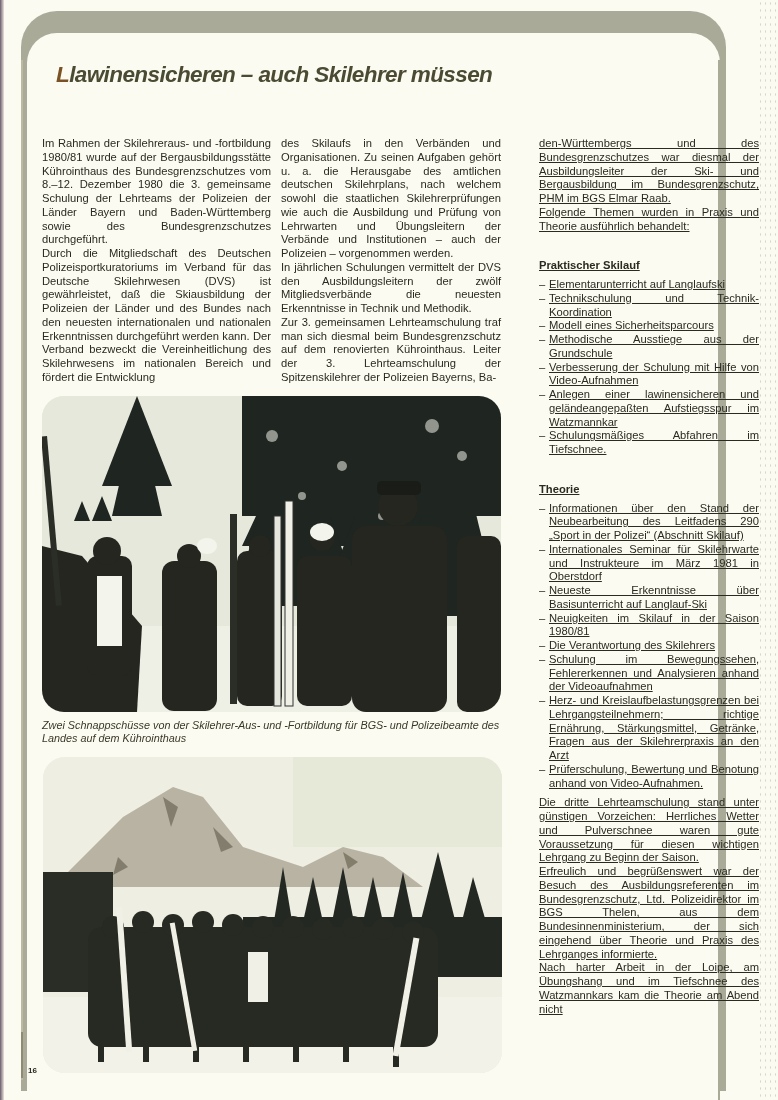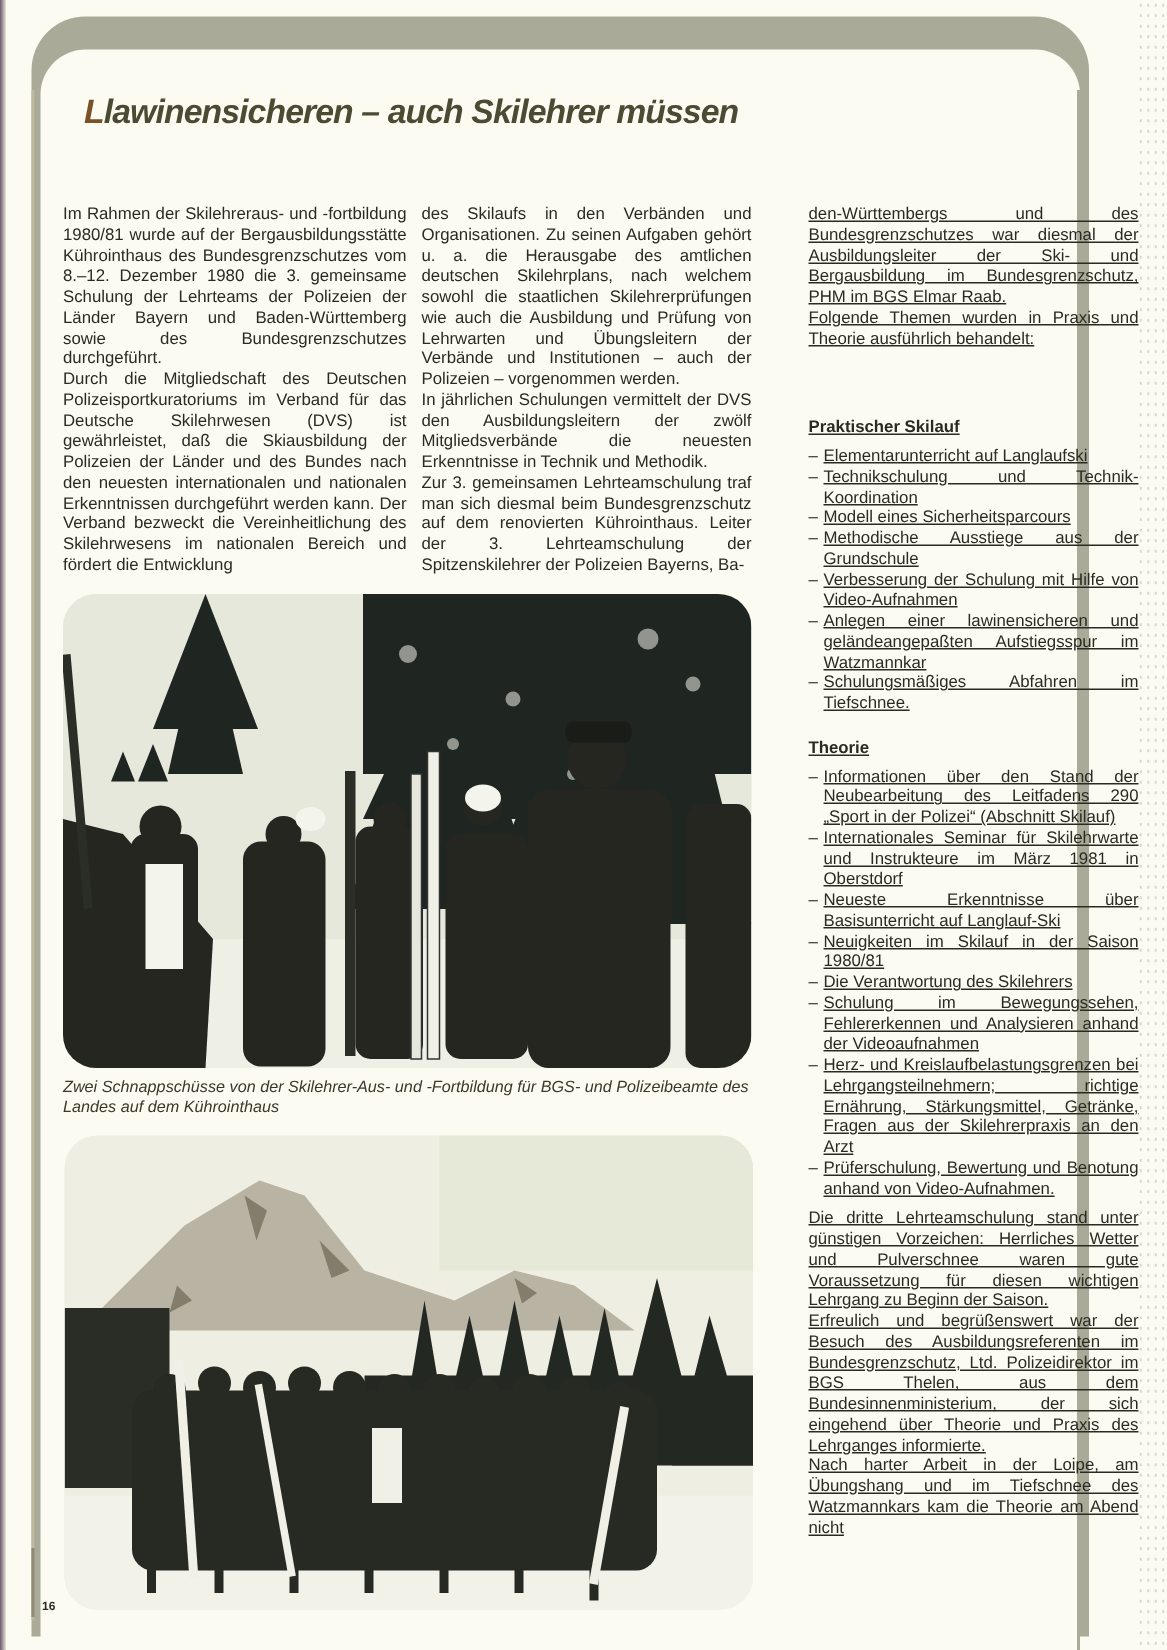--- a/index.html
+++ b/index.html
@@ -92,31 +92,31 @@
 
 <div class="col" id="col2">
   <p>des Skilaufs in den Verbänden und Organisationen. Zu seinen Aufgaben gehört u. a. die Herausgabe des amtlichen deutschen Skilehrplans, nach welchem sowohl die staatlichen Skilehrerprüfungen wie auch die Ausbildung und Prüfung von Lehrwarten und Übungsleitern der Verbände und Institutionen – auch der Polizeien – vorgenommen werden.</p>
   <p>In jährlichen Schulungen vermittelt der DVS den Ausbildungsleitern der zwölf Mitgliedsverbände die neuesten Erkenntnisse in Technik und Methodik.</p>
   <p>Zur 3. gemeinsamen Lehrteamschulung traf man sich diesmal beim Bundesgrenzschutz auf dem renovierten Kührointhaus. Leiter der 3. Lehrteamschulung der Spitzenskilehrer der Polizeien Bayerns, Ba-</p>
 </div>
 
 <div class="col" id="col3">
   <p>den-Württembergs und des Bundesgrenzschutzes war diesmal der Ausbildungsleiter der Ski- und Bergausbildung im Bundesgrenzschutz, PHM im BGS Elmar Raab.</p>
   <p>Folgende Themen wurden in Praxis und Theorie ausführlich behandelt:</p>
-  <p class="subhead" style="margin-top:46px;margin-bottom:5px;">Praktischer Skilauf</p>
+  <p class="subhead" style="margin-top:26px;margin-bottom:5px;">Praktischer Skilauf</p>
   <ul class="dash">
     <li>Elementarunterricht auf Langlaufski</li>
     <li>Technikschulung und Technik-Koordination</li>
     <li>Modell eines Sicherheitsparcours</li>
     <li>Methodische Ausstiege aus der Grundschule</li>
     <li>Verbesserung der Schulung mit Hilfe von Video-Aufnahmen</li>
     <li>Anlegen einer lawinensicheren und geländeangepaßten Aufstiegsspur im Watzmannkar</li>
     <li>Schulungsmäßiges Abfahren im Tiefschnee.</li>
   </ul>
-  <p class="subhead" style="margin-top:16px;margin-bottom:5px;">Theorie</p>
+  <p class="subhead" style="margin-top:26px;margin-bottom:5px;">Theorie</p>
   <ul class="dash">
     <li>Informationen über den Stand der Neubearbeitung des Leitfadens 290 „Sport in der Polizei“ (Abschnitt Skilauf)</li>
     <li>Internationales Seminar für Skilehrwarte und Instrukteure im März 1981 in Oberstdorf</li>
     <li>Neueste Erkenntnisse über Basisunterricht auf Langlauf-Ski</li>
     <li>Neuigkeiten im Skilauf in der Saison 1980/81</li>
     <li>Die Verantwortung des Skilehrers</li>
     <li>Schulung im Bewegungssehen, Fehlererkennen und Analysieren anhand der Videoaufnahmen</li>
     <li>Herz- und Kreislaufbelastungsgrenzen bei Lehrgangsteilnehmern; richtige Ernährung, Stärkungsmittel, Getränke, Fragen aus der Skilehrerpraxis an den Arzt</li>
     <li>Prüferschulung, Bewertung und Benotung anhand von Video-Aufnahmen.</li>
   </ul>

